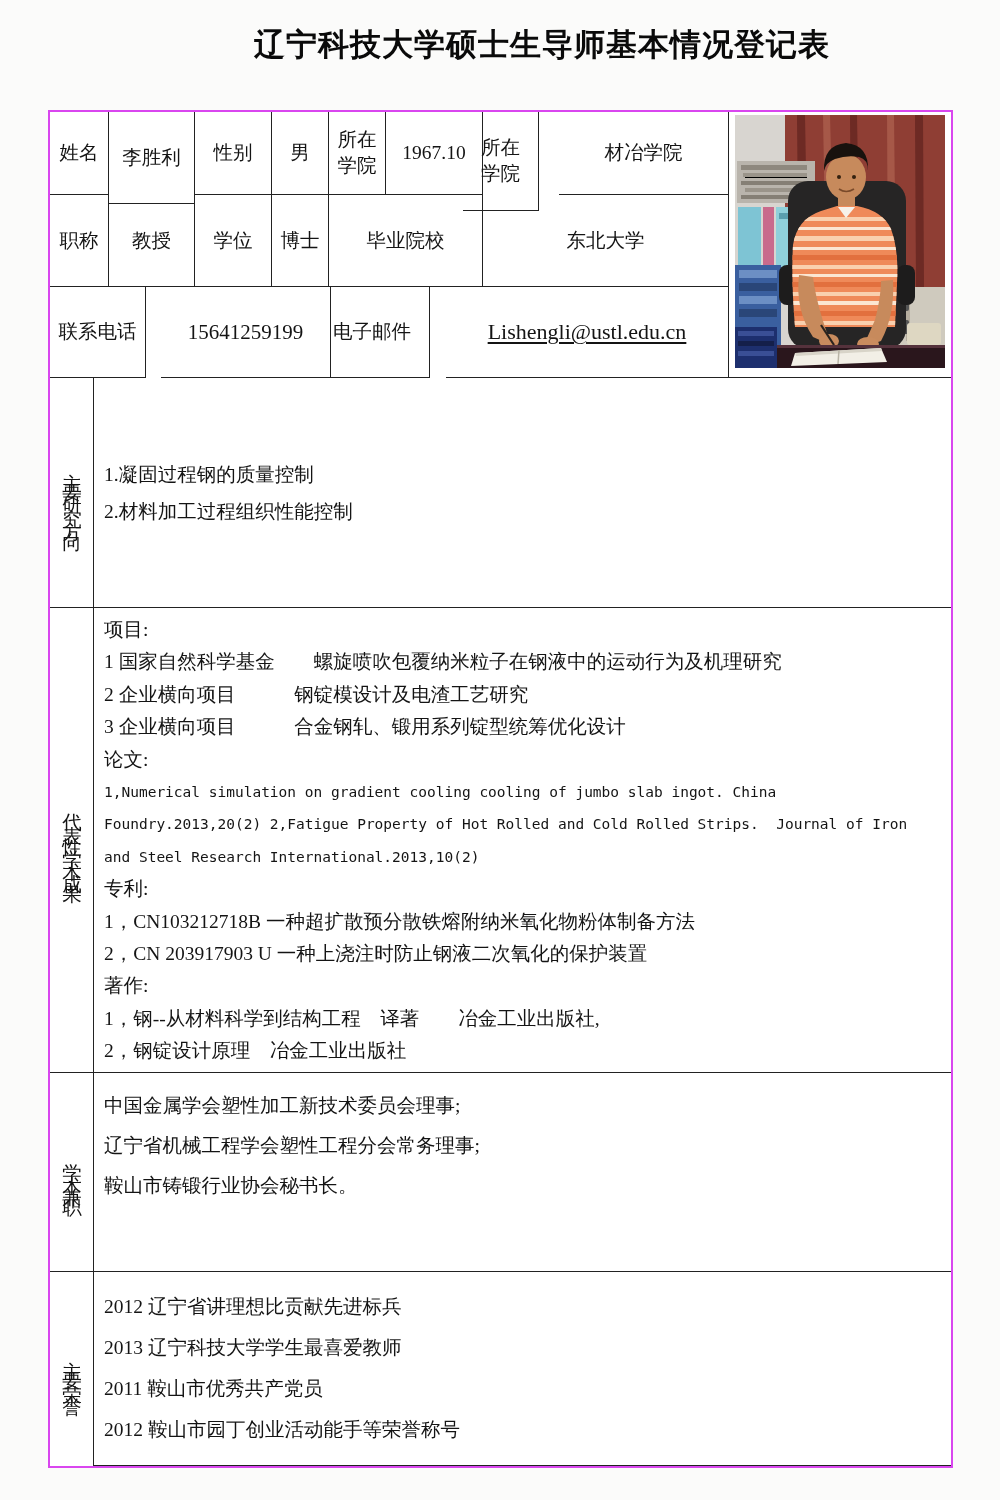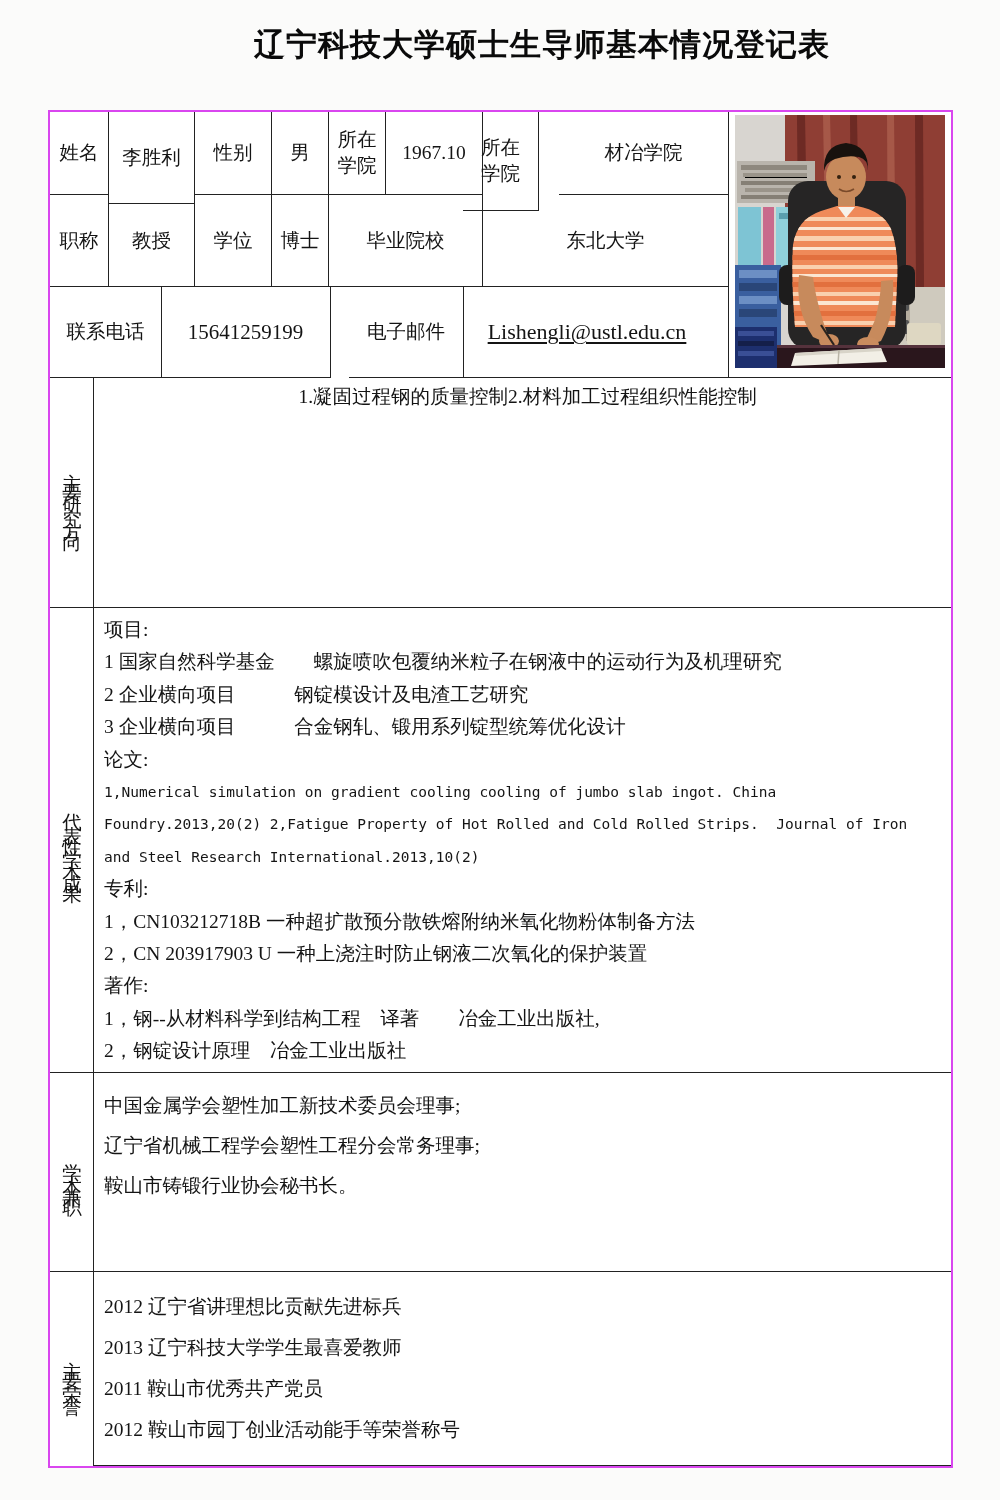--- a/index.html
+++ b/index.html
@@ -32,21 +32,21 @@
   }
   .content {
     position:absolute; box-sizing:border-box;
     border-bottom:1.5px solid #222; text-align:left; overflow:hidden;
   }
   .tline { white-space:pre-wrap; font-size:19.5px; }
   .latin {
     font-family:"DejaVu Sans Mono","Liberation Mono",monospace;
     font-size:14.5px;
   }
-  .res-content { display:flex; flex-direction:row; justify-content:center; padding-left:10px; }
+  .res-content { display:flex; flex-direction:column; justify-content:center; padding-left:10px; }
   .res-content .tline { line-height:37px; }
   .achv-content { padding:6px 6px 0 10px; }
   .achv-content .tline { line-height:32.4px; }
   .pos-content { padding:13px 6px 0 10px; }
   .pos-content .tline { line-height:40px; }
   .hon-content { padding:14px 6px 0 10px; }
   .hon-content .tline { line-height:41px; }
   .email-link { text-decoration:underline; text-underline-offset:3px; }
   .photo-cell { background:#fff; padding:0; }
   .photo-frame { position:absolute; left:6px; top:3px; width:210px; height:253px; }
@@ -177,23 +177,23 @@
     </svg>
   </div>
 
   <div class="cell" style="left:0;top:83px;width:59px;height:92px">职称</div>
   <div class="cell" style="left:59px;top:83px;width:86px;height:92px">教授</div>
   <div class="cell" style="left:145px;top:83px;width:77px;height:92px">学位</div>
   <div class="cell" style="left:222px;top:83px;width:57px;height:92px">博士</div>
   <div class="cell" style="left:279px;top:83px;width:154px;height:92px">毕业院校</div>
   <div class="cell" style="left:433px;top:83px;width:246px;height:92px">东北大学</div>
 
-  <div class="cell" style="left:0;top:175px;width:112px;height:91px">联系电话</div>
+  <div class="cell" style="left:0;top:175px;width:96px;height:91px">联系电话</div>
   <div class="cell" style="left:111px;top:175px;width:170px;height:91px;font-size:21px">15641259199</div>
-  <div class="cell" style="left:299px;top:175px;width:115px;height:91px">电子邮件</div>
+  <div class="cell" style="left:265px;top:175px;width:115px;height:91px">电子邮件</div>
   <div class="cell" style="left:396px;top:175px;width:283px;height:91px;font-size:22px">
     <span class="email-link">Lishengli@ustl.edu.cn</span>
   </div>
 
   <div class="cell vcell" style="left:0;top:266px;width:44px;height:230px">
     <div class="vtext">主要研究方向</div>
   </div>
   <div class="content res-content nr" style="left:44px;top:266px;width:857px;height:230px">
       <div class="tline">1.凝固过程钢的质量控制</div>
       <div class="tline">2.材料加工过程组织性能控制</div>

